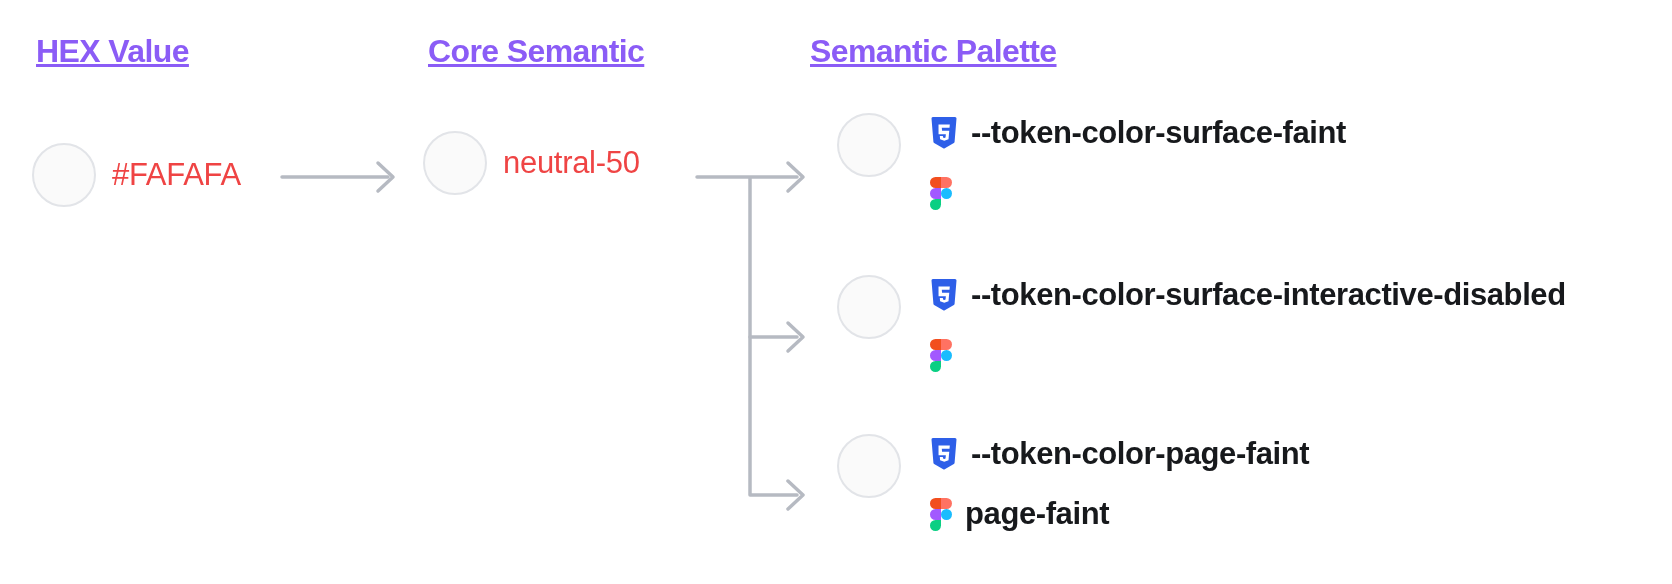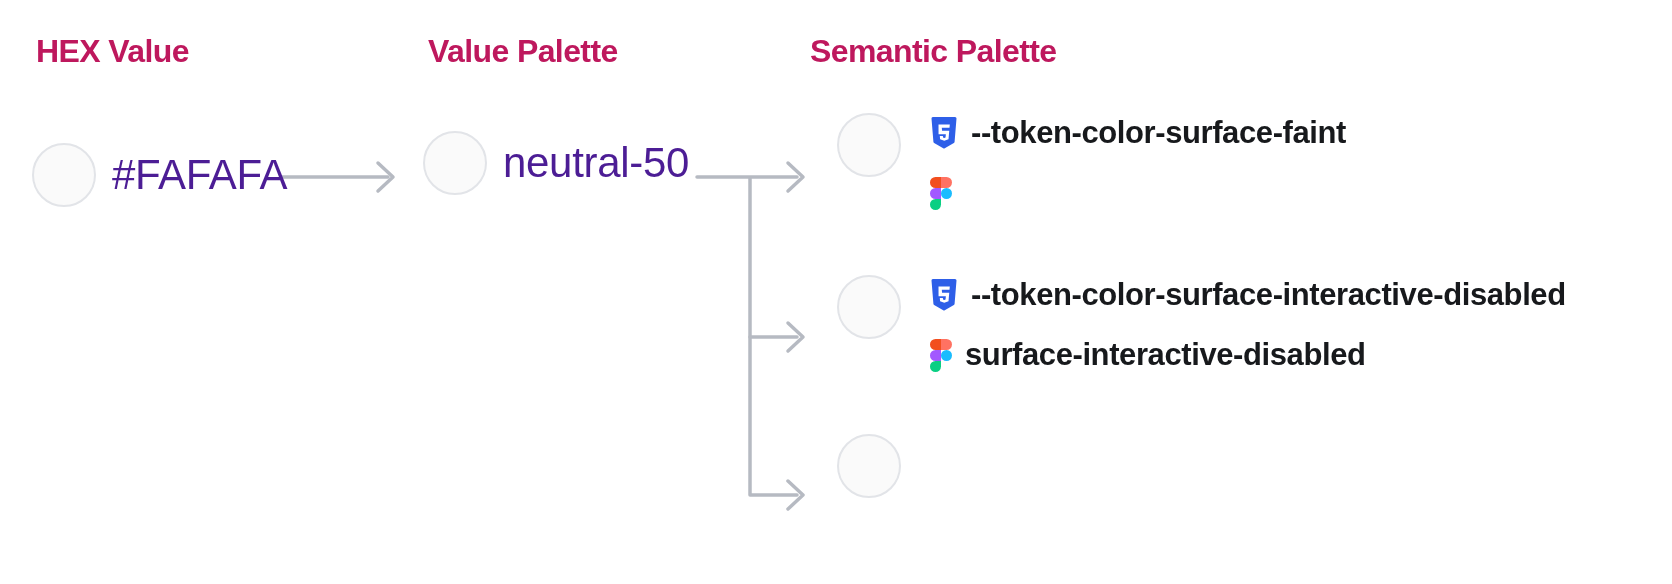--- a/index.html
+++ b/index.html
@@ -7,42 +7,42 @@
   .canvas {
     position:relative;
     width:1672px; height:584px;
     background:#ffffff;
     font-family:"Liberation Sans", sans-serif;
     overflow:hidden;
   }
   .heading {
     position:absolute; top:33px;
     font-size:32px; font-weight:700; letter-spacing:-0.6px;
-    color:#be185d; white-space:nowrap;
+    color:#8b5cf6; white-space:nowrap;text-decoration:underline;
   }
   .heading-hex      { left:36px; }
   .heading-core     { left:428px; }
   .heading-semantic { left:810px; }
 
   .node {
     position:absolute;
     display:flex; align-items:center; gap:16px;
   }
   .node-hex  { left:32px;  top:143px; }
   .node-core { left:423px; top:131px; }
 
   .swatch {
     width:64px; height:64px; flex:0 0 64px;
     border-radius:50%;
     background:#FAFAFA;
     border:2px solid #e2e4e8;
   }
   .value {
-    font-size:42px; font-weight:400; letter-spacing:-0.3px;
-    color:#4c1d95; white-space:nowrap;
+    font-size:31px; font-weight:400; letter-spacing:-0.3px;
+    color:#ef4444; white-space:nowrap;
   }
 
   .connectors {
     position:absolute; left:0; top:0;
     width:1672px; height:584px;
     pointer-events:none;
   }
   .connectors path {
     fill:none; stroke:#b6bac2; stroke-width:3.5px;
     stroke-linecap:round; stroke-linejoin:round;
@@ -69,21 +69,21 @@
   }
   .icon-css   { width:28px; height:34px; flex:0 0 28px; display:block; }
   .icon-figma { width:22px; height:33px; flex:0 0 22px; display:block; }
 </style>
 </head>
 <body>
 
 <div class="canvas">
 
   <div class="heading heading-hex">HEX Value</div>
-  <div class="heading heading-core">Value Palette</div>
+  <div class="heading heading-core">Core Semantic</div>
   <div class="heading heading-semantic">Semantic Palette</div>
 
   <svg class="connectors" viewBox="0 0 1672 584" aria-hidden="true">
 
     <path d="M282 177 H 388"></path>
     <path d="M378 163 L 393 177 L 378 191"></path>
 
     <path d="M697 177 H 797"></path>
     <path d="M788 163 L 803 177 L 788 191"></path>
     <path d="M750 178 V 495 H 797"></path>
@@ -135,22 +135,40 @@
         <span class="token-label">--token-color-surface-interactive-disabled</span>
       </div>
       <div class="token-line">
         <svg class="icon-figma" viewBox="0 0 24 36">
           <path fill="#F24E1E" d="M0 6a6 6 0 0 1 6-6h6v12H6a6 6 0 0 1-6-6z"></path>
           <path fill="#FF7262" d="M12 0h6a6 6 0 0 1 0 12h-6z"></path>
           <path fill="#A259FF" d="M0 18a6 6 0 0 1 6-6h6v12H6a6 6 0 0 1-6-6z"></path>
           <circle fill="#1ABCFE" cx="18" cy="18" r="6"></circle>
           <path fill="#0ACF83" d="M0 30a6 6 0 0 1 6-6h6v6a6 6 0 1 1-12 0z"></path>
         </svg>
-        <span class="token-label">surface-interactive-disabled</span>
       </div>
     </div>
   </div>
 
   <div class="sem-item sem-item-3">
     <span class="swatch"></span>
+    <div class="token-col">
+      <div class="token-line">
+        <svg class="icon-css" viewBox="0 0 28 33">
+          <path d="M3 2h22l-1.9 23.1L14 30.5 4.9 25.1 3 2z" fill="#2E5FE8" stroke="#2E5FE8" stroke-width="3" stroke-linejoin="round"></path>
+          <path fill="#ffffff" d="M8.5 8h11.3l-.3 3.3h-7.7l.25 3h7.2l-.75 8.5-4.2 1.4-4.2-1.4-.3-3.2h3.1l.15 1.4 1.25.4 1.25-.4.3-3.2h-7.3L8.5 8z"></path>
+        </svg>
+        <span class="token-label">--token-color-page-faint</span>
+      </div>
+      <div class="token-line">
+        <svg class="icon-figma" viewBox="0 0 24 36">
+          <path fill="#F24E1E" d="M0 6a6 6 0 0 1 6-6h6v12H6a6 6 0 0 1-6-6z"></path>
+          <path fill="#FF7262" d="M12 0h6a6 6 0 0 1 0 12h-6z"></path>
+          <path fill="#A259FF" d="M0 18a6 6 0 0 1 6-6h6v12H6a6 6 0 0 1-6-6z"></path>
+          <circle fill="#1ABCFE" cx="18" cy="18" r="6"></circle>
+          <path fill="#0ACF83" d="M0 30a6 6 0 0 1 6-6h6v6a6 6 0 1 1-12 0z"></path>
+        </svg>
+        <span class="token-label">page-faint</span>
+      </div>
+    </div>
   </div>
 
 </div>
 
 </body></html>

